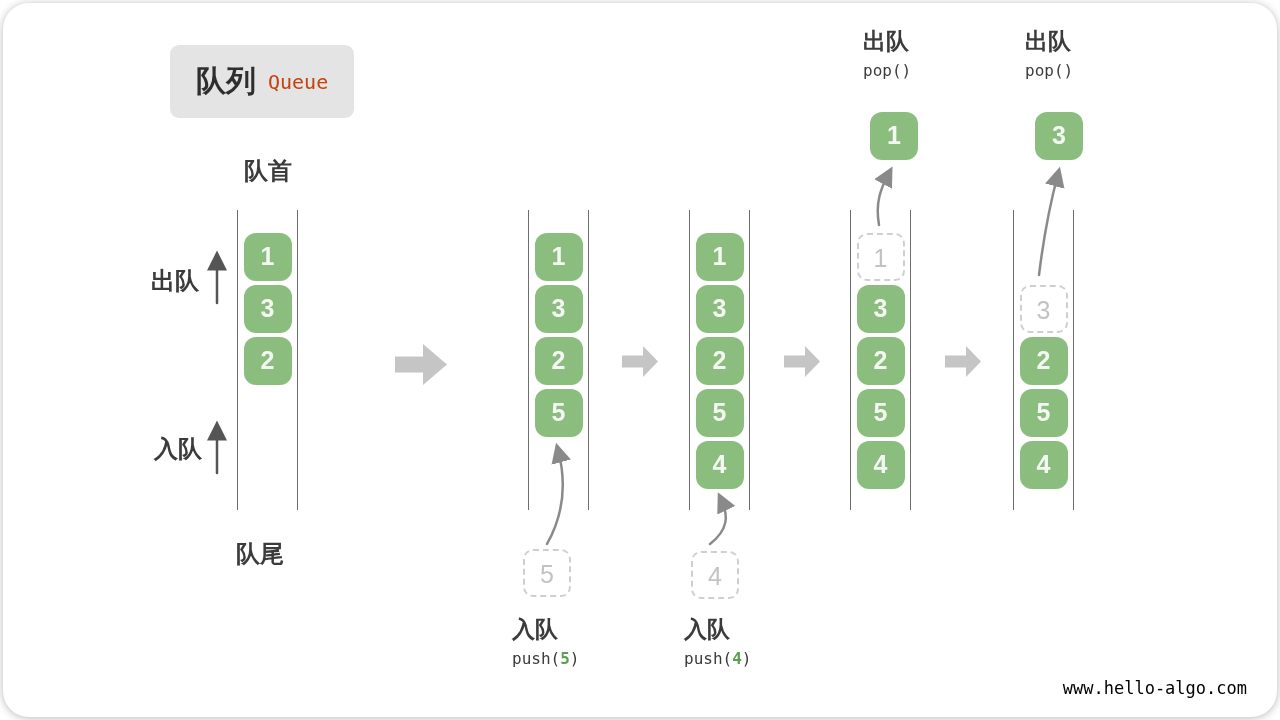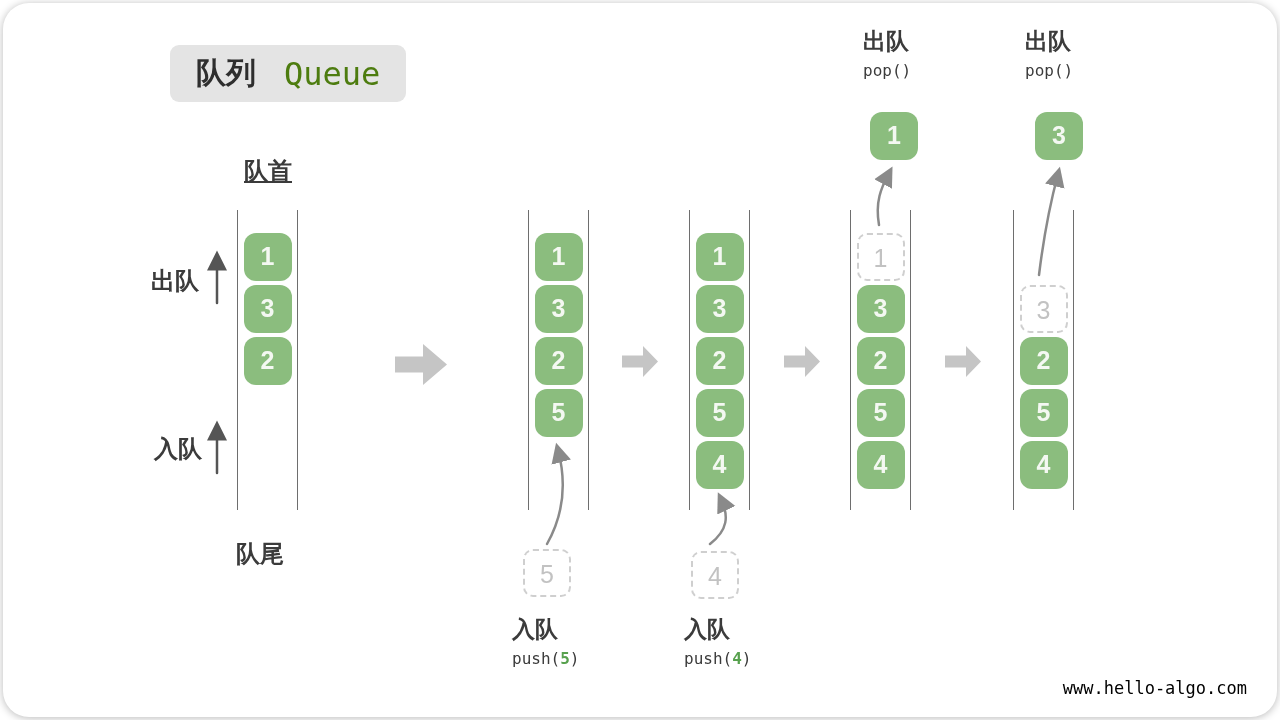--- a/index.html
+++ b/index.html
@@ -3,23 +3,23 @@
 <meta charset="utf-8">
 <style>
   html,body{margin:0;padding:0;background:#fff;}
   body{width:1280px;height:720px;position:relative;overflow:hidden;
        font-family:"Liberation Sans","DejaVu Sans",sans-serif;color:#3b3b3b;}
   .card{position:absolute;inset:3px;background:#fff;border-radius:26px;
         box-shadow:0 1px 8px rgba(0,0,0,0.28);}
   .mono{font-family:"DejaVu Sans Mono","Liberation Mono",monospace;}
 
   .title-badge{position:absolute;left:170px;top:45px;height:57px;background:#e4e4e4;
-        border-radius:9px;display:flex;align-items:center;padding:0 26px;gap:28px;}
+        border-radius:9px;display:flex;align-items:center;padding:8px 26px;gap:12px;}
   .title-zh{font-size:30px;font-weight:700;color:#2e2e2e;}
-  .title-en{font-size:32px;color:#4d7c0f;}
+  .title-en{font-size:20px;color:#c2410c;}
 
   .zh-label{position:absolute;font-size:24px;font-weight:700;color:#3b3b3b;}
   .center-100{width:100px;text-align:center;}
 
   .queue{position:absolute;top:210px;width:61px;height:300px;
          border-left:1.5px solid #6e6e6e;border-right:1.5px solid #6e6e6e;box-sizing:border-box;}
   .cell{position:absolute;left:50%;transform:translateX(-50%);width:48px;height:48px;
         border-radius:12px;box-sizing:border-box;text-align:center;line-height:46px;
         font-size:25px;font-weight:700;}
   .cell.filled{background:#8bbd7e;color:#f4f8f2;}
@@ -39,21 +39,21 @@
 </head>
 <body>
 
 <div class="card"></div>
 
 <div class="title-badge">
   <span class="title-zh">队列</span>
   <span class="title-en mono">Queue</span>
 </div>
 
-<div class="zh-label center-100" style="left:218px;top:155px;text-decoration:underline;">队首</div>
+<div class="zh-label center-100" style="left:218px;top:155px;">队首</div>
 <div class="zh-label center-100" style="left:210px;top:538px;">队尾</div>
 <div class="zh-label" style="left:151px;top:265px;">出队</div>
 <div class="zh-label" style="left:154px;top:433px;">入队</div>
 
 <div class="queue" style="left:237px;">
   <div class="cell filled" style="top:23px;">1</div>
   <div class="cell filled" style="top:75px;">3</div>
   <div class="cell filled" style="top:127px;">2</div>
 </div>
 

